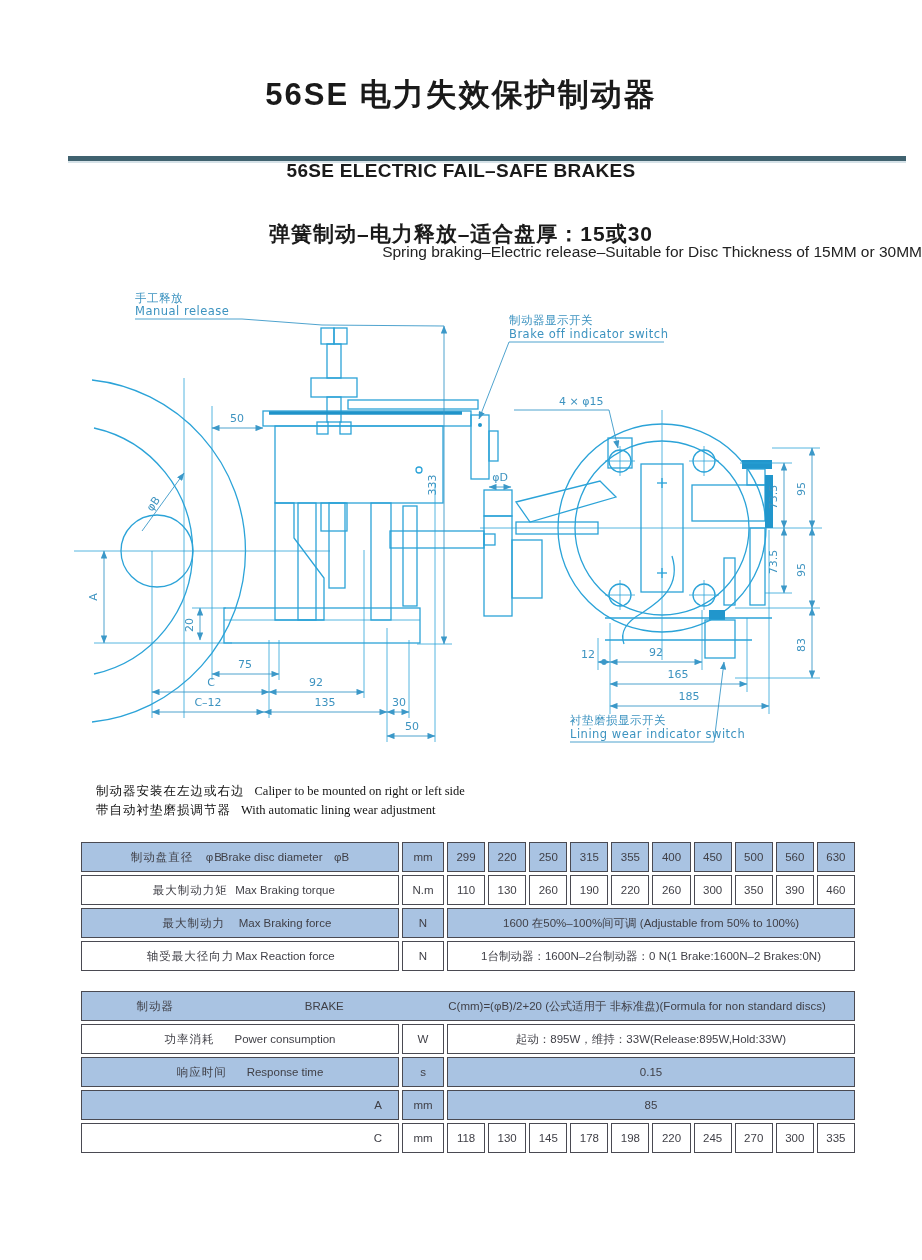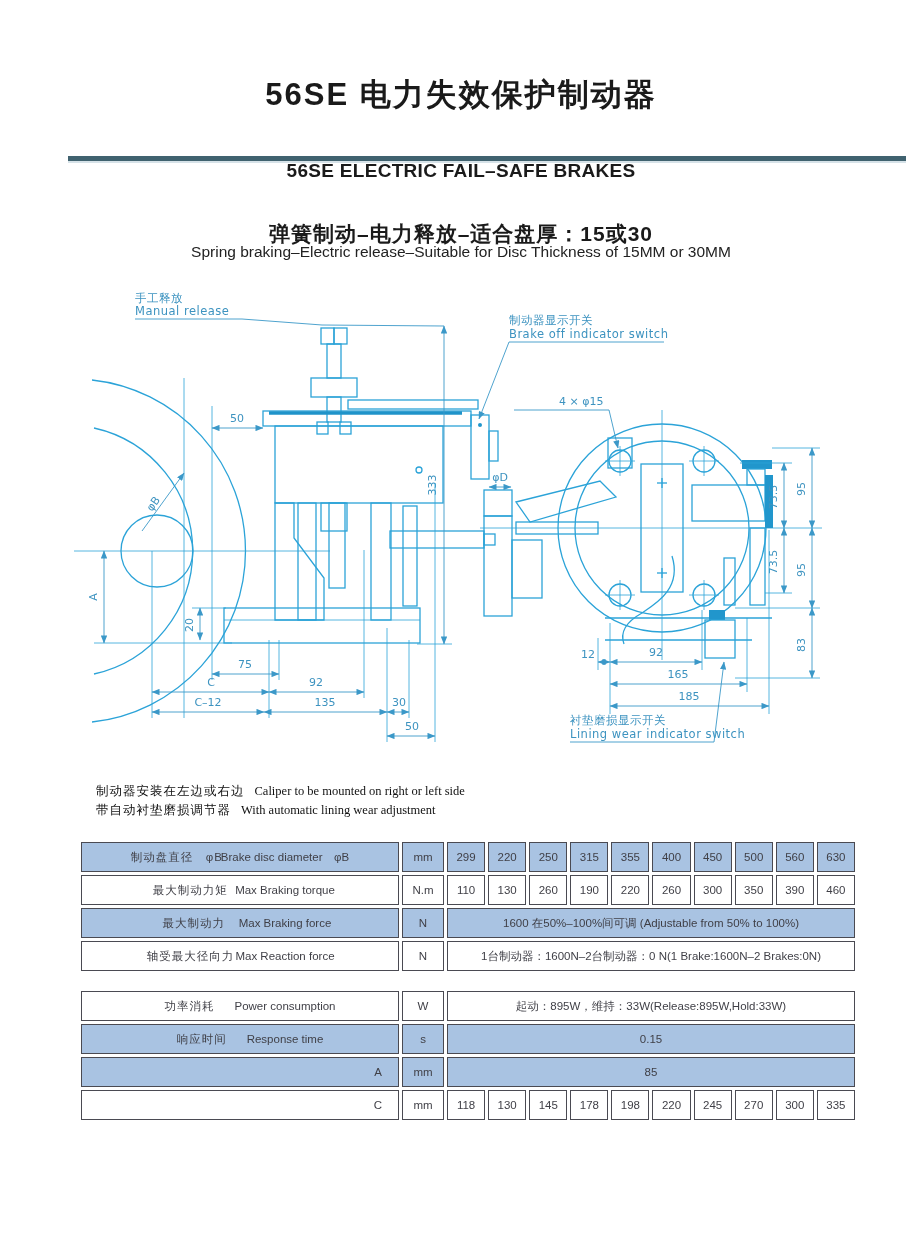--- a/index.html
+++ b/index.html
@@ -6,21 +6,21 @@
   body{
     width:922px;height:1260px;position:relative;background:#ffffff;
     font-family:"Liberation Sans",sans-serif;color:#1a1a1a;overflow:hidden;
   }
   .center{position:absolute;left:0;width:100%;text-align:center;}
   .title-cn{top:74px;font-size:31px;font-weight:bold;letter-spacing:2px;}
   .title-en{top:124px;font-size:19px;font-weight:bold;letter-spacing:0.3px;margin-top:36px;}
   .rule{position:absolute;top:156px;left:68px;width:838px;height:5px;
         background:#40626f;border-bottom:2px solid #d6e2e8;}
   .sub-cn{top:220px;font-size:21px;font-weight:600;letter-spacing:1px;}
-  .sub-en{top:243px;font-size:15.5px;color:#222;}
+  .sub-en{top:243px;font-size:15.5px;color:#222;text-align:right;}
   svg.drawing{position:absolute;left:72px;top:288px;}
 
   .notes{position:absolute;left:96px;top:782px;font-size:12.5px;line-height:19px;
          font-family:"Liberation Serif",serif;color:#111;}
   .notes .cn{letter-spacing:1px;margin-right:10px;}
 
   table.spec{position:absolute;left:78px;width:780px;border-collapse:separate;
              border-spacing:3px;table-layout:fixed;font-size:11.5px;color:#3f3f46;}
   table.t1{top:839px;}
   table.t2{top:988px;}
@@ -328,20 +328,23 @@
       <col>
       <col>
       <col>
       <col>
       <col>
       <col>
       <col>
       <col>
   </colgroup>
   <tbody id="t2-body">
+      <tr class="shade">
+        <td class="cell-full" colspan="12"><span class="cn">制动器</span><span class="en">BRAKE</span><span class="formula">C(mm)=(φB)/2+20 (公式适用于 非标准盘)(Formula for non standard discs)</span></td>
+      </tr>
       <tr>
         <td class="cell-label"><span class="cn">功率消耗</span><span class="en">Power consumption</span></td>
         <td class="cell-unit">W</td>
         <td class="cell-merge" colspan="10">起动：895W，维持：33W(Release:895W,Hold:33W)</td>
       </tr>
       <tr class="shade">
         <td class="cell-label"><span class="cn">响应时间</span><span class="en">Response time</span></td>
         <td class="cell-unit">s</td>
         <td class="cell-merge" colspan="10">0.15</td>
       </tr>

